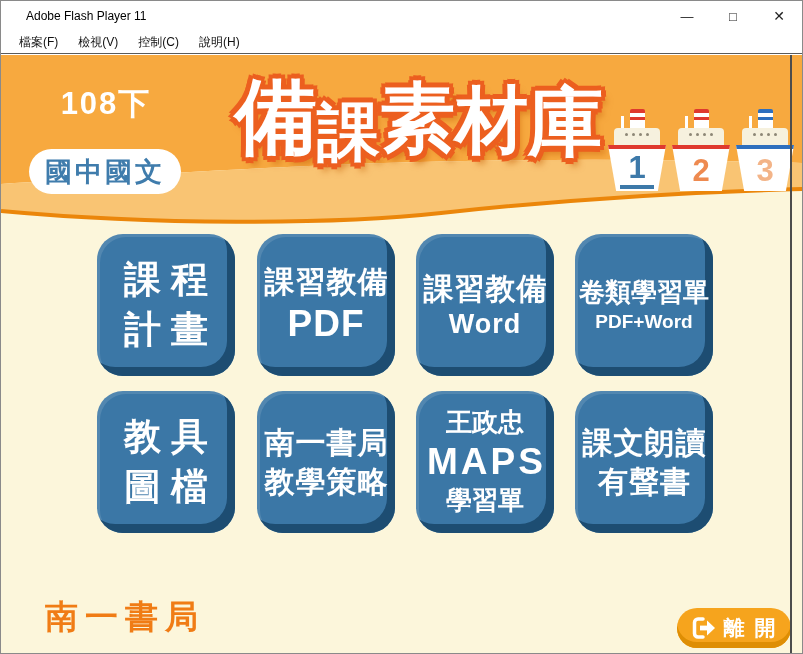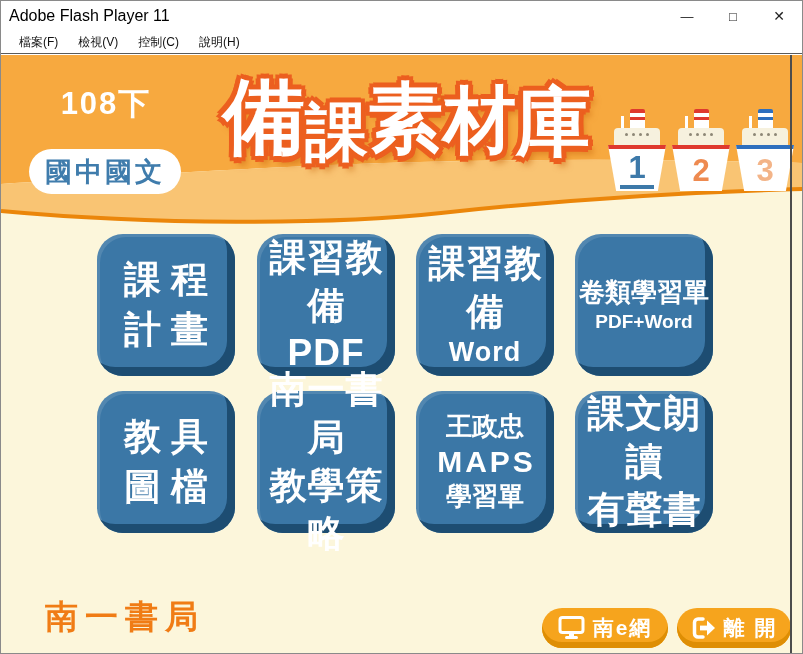--- a/index.html
+++ b/index.html
@@ -3,21 +3,21 @@
 <meta charset="utf-8">
 <style>
   * { margin:0; padding:0; box-sizing:border-box; }
   body { font-family:"Liberation Sans","DejaVu Sans",sans-serif; background:#d8d8d8; }
   .window{ position:relative; width:803px; height:654px; background:#fff; overflow:hidden;
            border:1px solid #8a8a8a; }
 
   
   .titlebar{ position:absolute; top:0; left:0; right:0; height:30px; background:#fff;
              display:flex; align-items:center; }
-  .titlebar .title{ font-size:16px; color:#000; padding-left:8px; flex:1; }
+  .titlebar .title{ font-size:12px; color:#000; padding-left:8px; flex:1;margin-left:17px; }
   .win-controls{ display:flex; height:30px; }
   .win-btn{ width:46px; height:30px; display:flex; align-items:center; justify-content:center;
             font-size:13px; color:#222; cursor:default; }
   .win-btn.close{ font-size:14px; }
 
   
   .menubar{ position:absolute; top:30px; left:0; right:0; height:23px; background:#fff;
             border-bottom:1px solid #5a5a5a; display:flex; padding-left:8px; }
   .menu-item{ font-size:12px; color:#111; padding:0 10px; height:100%; display:flex; align-items:center; }
 
@@ -28,21 +28,21 @@
   .stage-border{ position:absolute; top:0; bottom:0; left:735px; width:2px; background:#4c4c4c; z-index:40; }
   
   .stage-border{ left:789px; }
 
   
   .semester{ position:absolute; top:28px; left:30px; width:150px; text-align:center; z-index:6;
              color:#fff; font-size:31px; font-weight:800; letter-spacing:2px; }
   .subject-badge{ position:absolute; top:78px; left:28px; width:152px; height:45px; background:#fff;
                   border-radius:23px; display:flex; align-items:center; justify-content:center; z-index:6;
                   color:#3f7cac; font-size:27px; font-weight:800; letter-spacing:3px;margin-top:16px; }
-  .app-title{ position:absolute; top:8px; left:222px; width:380px; text-align:left; z-index:6;
+  .app-title{ position:absolute; top:8px; left:222px; width:380px; text-align:right; z-index:6;
               color:#fff; font-weight:900; white-space:nowrap;
               text-shadow:-4px -4px 0 #ec5f1f, 4px -4px 0 #ec5f1f, -4px 4px 0 #ec5f1f, 4px 4px 0 #ec5f1f,
                           -5px 0 0 #ec5f1f, 5px 0 0 #ec5f1f, 0 -5px 0 #ec5f1f, 0 6px 0 #ec5f1f,
                           5px 8px 6px rgba(196,92,8,.55);text-decoration:underline; }
   .tchar{ display:inline-block; }
   .tchar-0{ font-size:82px; }
   .tchar-1{ font-size:63px; transform:translateY(9px); }
   .tchar-2{ font-size:75px; transform:translateY(-1px); }
   .tchar-3{ font-size:73px; }
   .tchar-4{ font-size:75px; transform:translateY(3px); }
@@ -72,26 +72,26 @@
 
   
   .tile{ position:absolute; width:138px; height:142px; background:#3b77a6; border-radius:26px;
          box-shadow:inset -8px -9px 0 #1d4d72, inset 3px 3px 0 rgba(255,255,255,.12);
          display:flex; flex-direction:column; align-items:center; justify-content:center;
          color:#fff; text-align:center; cursor:pointer; z-index:5; }
   .r1{ top:179px; } .r2{ top:336px; }
   .c1{ left:96px; } .c2{ left:256px; } .c3{ left:415px; } .c4{ left:574px; }
   .ln{ font-weight:800; }
   .cjk-xl{ font-size:37px; letter-spacing:10px; padding-left:10px; line-height:1.35; }
-  .cjk-md{ font-size:37px; letter-spacing:1px; padding-left:1px; line-height:1.3; }
+  .cjk-md{ font-size:30px; letter-spacing:1px; padding-left:1px; line-height:1.3; }
   .cjk-sm{ font-size:26px; letter-spacing:0; line-height:1.3; }
   .lat-xl{ font-size:37px; letter-spacing:1px; line-height:1.25; }
   .lat-lg{ font-size:27px; letter-spacing:1px; line-height:1.25; }
   .lat-md{ font-size:19px; letter-spacing:0; line-height:1.3; }
-  .maps{ font-size:30px; letter-spacing:3px; padding-left:3px; line-height:1.2; }
+  .maps{ font-size:37px; letter-spacing:3px; padding-left:3px; line-height:1.2; }
 
   
   .brand{ position:absolute; left:44px; top:540px; z-index:6; color:#f07c15; font-weight:700;
           font-family:"Liberation Serif","DejaVu Serif",serif; font-size:33px; letter-spacing:7px; }
   .pill{ position:absolute; top:553px; height:40px; border-radius:20px; background:#f6a41d;
          box-shadow:inset 0 -6px 0 #de8e04; display:flex; align-items:center; justify-content:center;
          gap:8px; color:#fff; font-size:21px; font-weight:800; letter-spacing:2px; cursor:pointer; z-index:6; }
   .pill-nane{ left:541px; width:126px; }
   .pill-exit{ left:676px; width:114px; }
   .pill svg{ display:block; }
@@ -204,28 +204,20 @@
       <div class="ln maps">MAPS</div>
       <div class="ln cjk-sm">學習單</div>
     </div>
     <div class="tile r2 c4">
       <div class="ln cjk-md">課文朗讀</div>
       <div class="ln cjk-md">有聲書</div>
     </div>
 
     <div class="brand">南一書局</div>
 
-    <div class="pill pill-nane">
-      <svg width="27" height="24" viewBox="0 0 27 24">
-        <rect x="2" y="1.5" width="23" height="15" rx="2.5" fill="none" stroke="#fff" stroke-width="3"></rect>
-        <rect x="11" y="17" width="5" height="3" fill="#fff"></rect>
-        <rect x="7" y="20" width="13" height="3" rx="1.5" fill="#fff"></rect>
-      </svg>
-      <span>南e網</span>
-    </div>
 
     <div class="pill pill-exit">
       <svg width="25" height="24" viewBox="0 0 25 24">
         <path d="M12,3 H7 a3.5,3.5 0 0 0 -3.5,3.5 v11 a3.5,3.5 0 0 0 3.5,3.5 h5" fill="none" stroke="#fff" stroke-width="3.5" stroke-linecap="round"></path>
         <rect x="9" y="9.6" width="9" height="4.8" fill="#fff"></rect>
         <polygon points="16,4.5 24,12 16,19.5" fill="#fff"></polygon>
       </svg>
       <span>離 開</span>
     </div>
 

